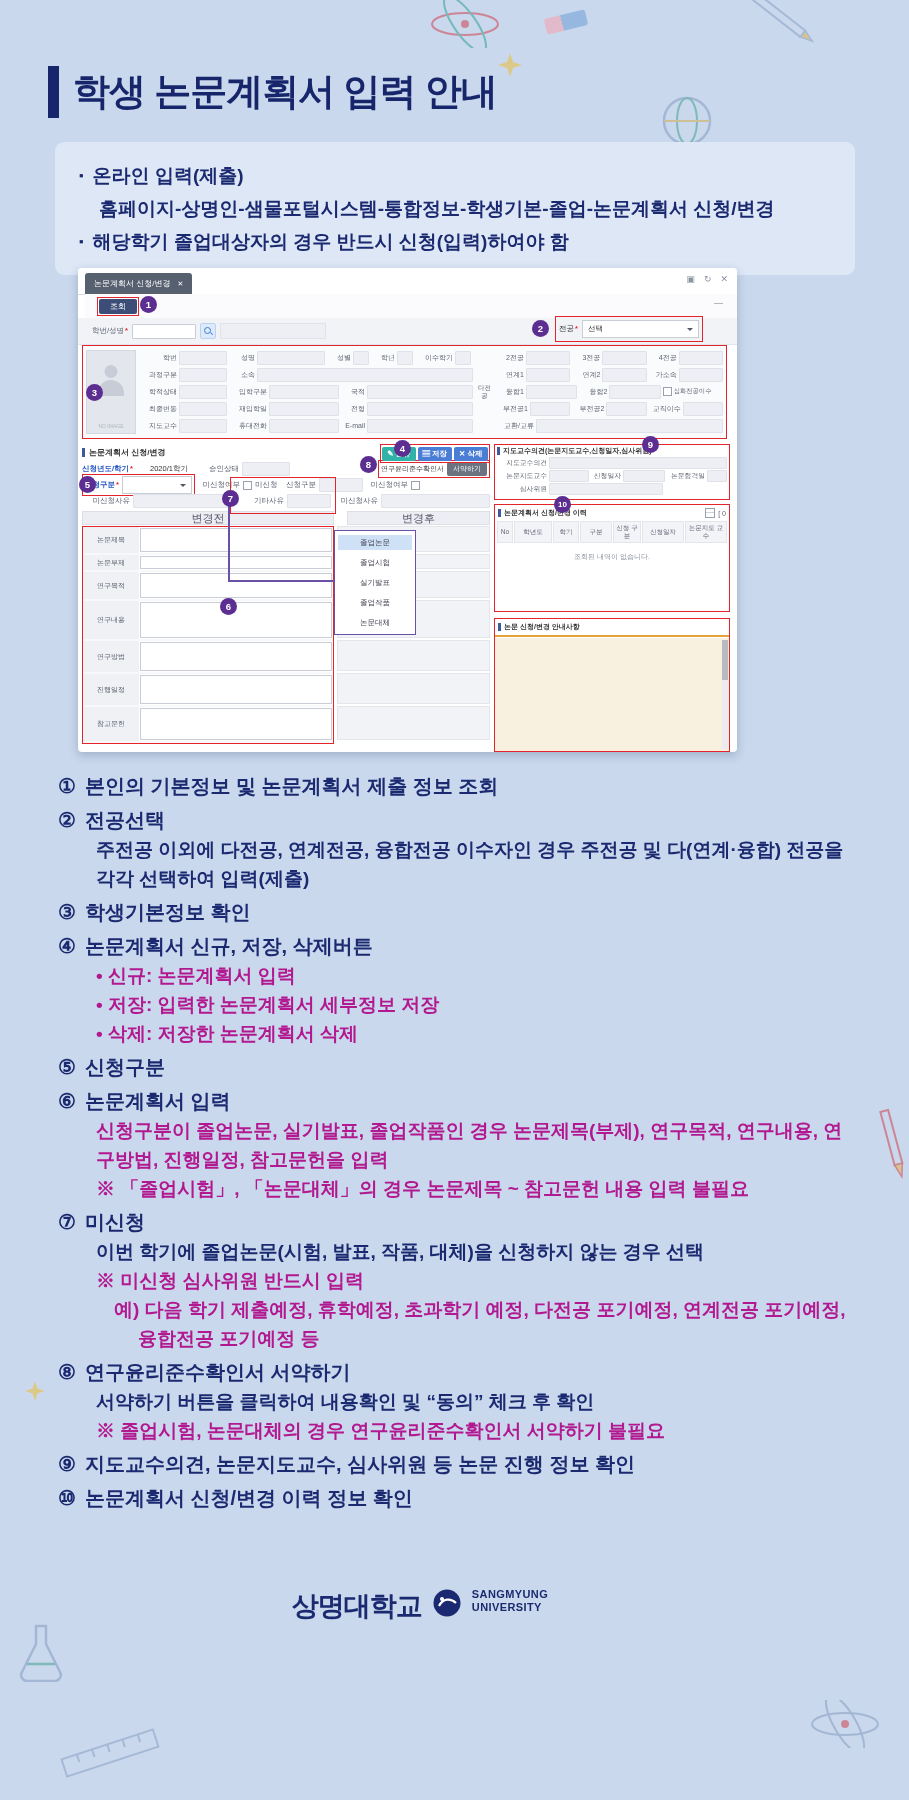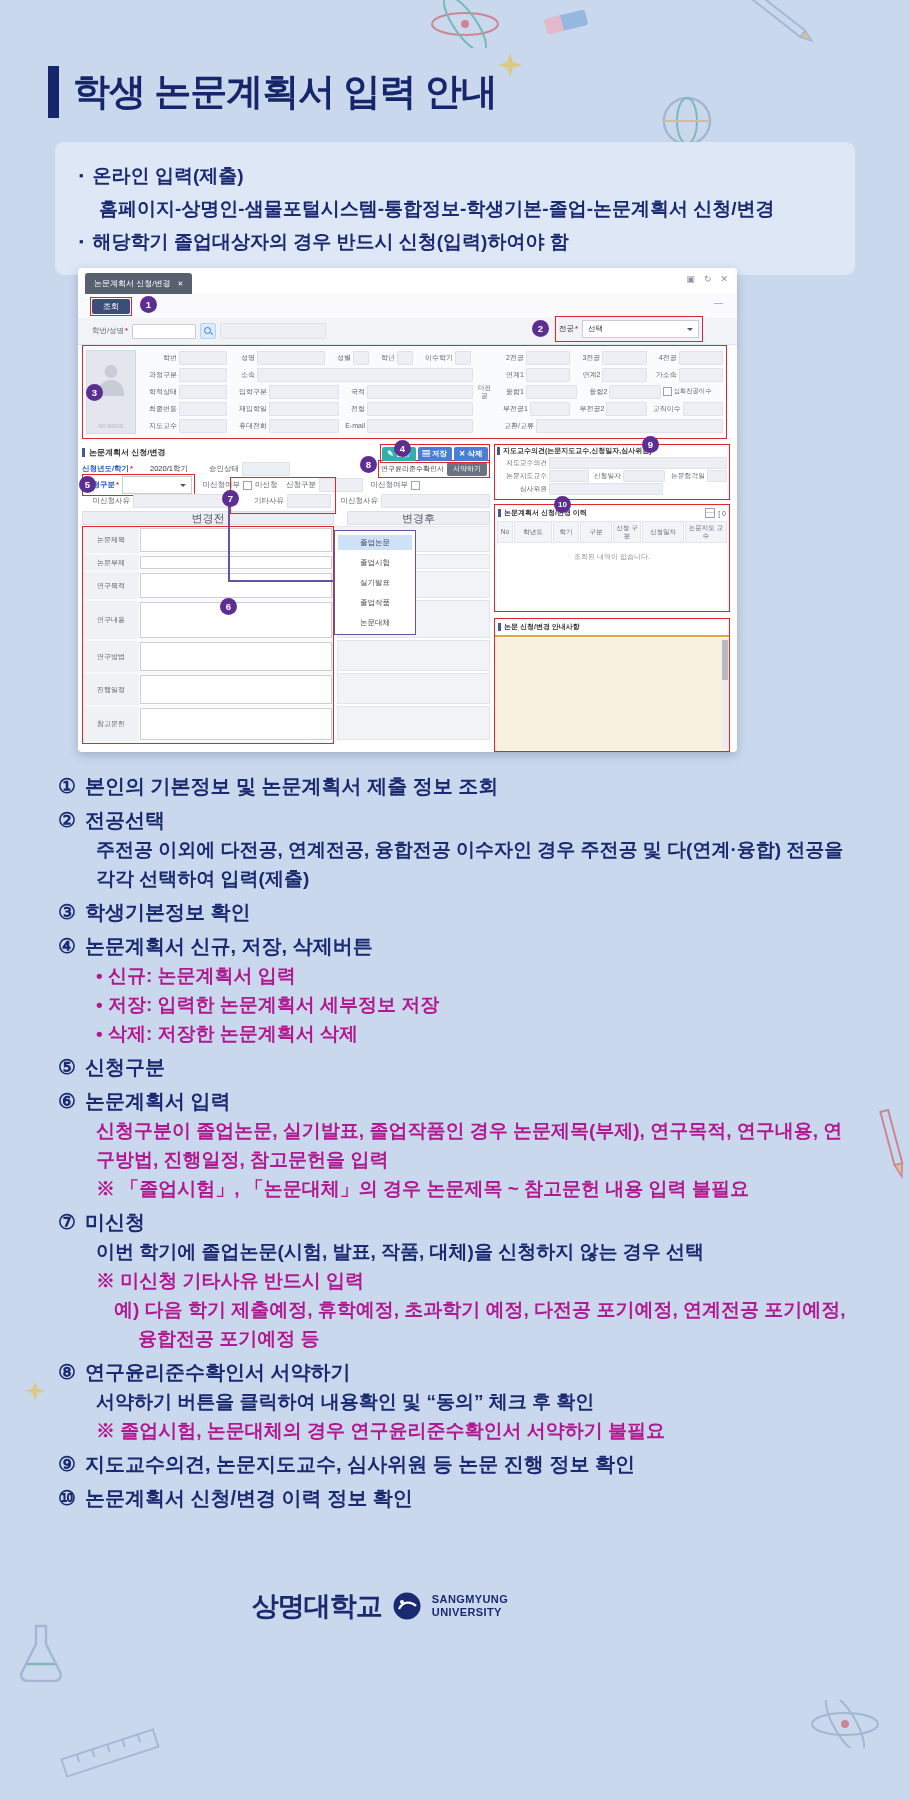--- a/index.html
+++ b/index.html
@@ -14,21 +14,21 @@
   .info-box{position:absolute;left:55px;top:142px;width:752px;background:#dde7f6;border-radius:9px;padding:17px 24px;color:#1b2a70;font-weight:bold;font-size:19px;line-height:33px;}
   .info-line{display:flex;gap:9px;}
   .bullet::before{content:"▪";font-size:13px;line-height:33px;}
   .info-path{padding-left:20px;}
 
   
   .window{position:absolute;left:78px;top:268px;width:659px;height:484px;background:#fff;border-radius:4px;box-shadow:0 3px 10px rgba(30,50,90,.25);font-size:7.5px;color:#444;}
   .tbar{position:absolute;top:0;left:0;right:0;height:26px;background:#fff;border-bottom:1px solid #d8dbe2;border-radius:4px 4px 0 0;}
   .tab{position:absolute;left:7px;top:5px;height:21px;background:#57606f;color:#fff;font-size:8px;display:flex;align-items:center;gap:7px;padding:0 9px;border-radius:3px 3px 0 0;}
   .wicons{position:absolute;right:9px;top:6px;display:flex;gap:9px;color:#8a93a3;font-size:9px;}
-  .toolbar{position:absolute;top:26px;left:0;right:0;height:24px;background:#fbfbfd;border-bottom:1px solid #eceef2;}
+  .toolbar{position:absolute;top:26px;left:7px;right:0;height:24px;background:#fbfbfd;border-bottom:1px solid #eceef2;}
   .rbox{border:1.6px solid #e3242b;}
   .btn-inq{background:#3c4e78;color:#fff;font-size:8px;padding:2px 11px;border-radius:2px;}
   .srow{position:absolute;top:50px;left:0;right:0;height:26px;background:#f1f3f7;border-bottom:1px solid #e2e5eb;display:flex;align-items:center;padding-left:14px;gap:4px;}
   .lb{font-size:7.5px;color:#5c6270;text-align:right;white-space:nowrap;flex:none;}
   .si{background:#edeff4;border:1px solid #dfe2e9;height:12px;border-radius:1px;flex:none;}
   .wi{background:#fff;border:1px solid #c8ccd5;height:13px;border-radius:1px;}
   .req::after{content:"*";color:#e3242b;margin-left:1px;font-weight:bold;}
   .mag{width:14px;height:14px;background:#ddeafc;border:1px solid #b9d2f2;border-radius:2px;position:relative;}
   .mag::before{content:"";position:absolute;left:3px;top:3px;width:5px;height:5px;border:1.4px solid #3b7fd0;border-radius:50%;}
   .mag::after{content:"";position:absolute;left:9px;top:9px;width:3px;height:1.4px;background:#3b7fd0;transform:rotate(45deg);}
@@ -100,21 +100,21 @@
   .instructions{position:absolute;left:58px;top:772px;width:800px;color:#1b2a70;font-weight:bold;}
   .ins-item{margin-bottom:5px;}
   .ins-title{display:flex;gap:9px;font-size:20px;line-height:29px;}
   .ins-num{flex:none;}
   .ins-line{font-size:19px;line-height:29px;padding-left:38px;}
   .navy{color:#1b2a70;}
   .mag-c{color:#b2188f;}
   .ex-line{padding-left:80px;text-indent:-24px;}
 
   
-  .footer{position:absolute;left:0;top:1588px;width:760px;display:flex;align-items:center;justify-content:center;gap:10px;}
+  .footer{position:absolute;left:0;top:1588px;width:760px;display:flex;align-items:flex-start;justify-content:center;gap:10px;padding-left:40px;}
   .f-ko{font-size:27px;font-weight:bold;color:#1b2a70;letter-spacing:-1px;}
   .f-en{font-size:11px;font-weight:bold;color:#1b2a70;line-height:13px;letter-spacing:.4px;}
 </style>
 </head>
 <body>
 
 <div class="canvas">
 
   <svg class="doodle" style="left:428px;top:0px" width="74" height="48">
       <ellipse cx="37" cy="24" rx="33" ry="11" fill="none" stroke="#cf5a68" stroke-width="2"></ellipse>
@@ -513,21 +513,21 @@
         </div>
       <div class="ins-line mag-c">신청구분이 졸업논문, 실기발표, 졸업작품인 경우 논문제목(부제), 연구목적, 연구내용, 연구방법, 진행일정, 참고문헌을 입력</div>
       <div class="ins-line mag-c">※ 「졸업시험」, 「논문대체」의 경우 논문제목 ~ 참고문헌 내용 입력 불필요</div>
     </div>
     <div class="ins-item">
       <div class="ins-title">
           <span class="ins-num">⑦</span>
           <span>미신청</span>
         </div>
       <div class="ins-line navy">이번 학기에 졸업논문(시험, 발표, 작품, 대체)을 신청하지 않는 경우 선택</div>
-      <div class="ins-line mag-c">※ 미신청 기타사유 반드시 입력</div>
+      <div class="ins-line mag-c">※ 미신청 심사위원 반드시 입력</div>
       <div class="ins-line mag-c ex-line">예) 다음 학기 제출예정, 휴학예정, 초과학기 예정, 다전공 포기예정, 연계전공 포기예정, 융합전공 포기예정 등</div>
     </div>
     <div class="ins-item">
       <div class="ins-title">
           <span class="ins-num">⑧</span>
           <span>연구윤리준수확인서 서약하기</span>
         </div>
       <div class="ins-line navy">서약하기 버튼을 클릭하여 내용확인 및 “동의” 체크 후 확인</div>
       <div class="ins-line mag-c">※ 졸업시험, 논문대체의 경우 연구윤리준수확인서 서약하기 불필요</div>
     </div>

